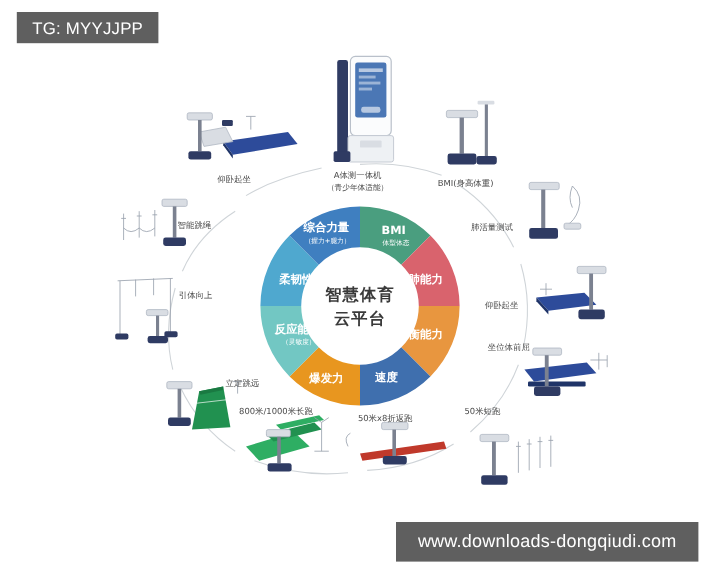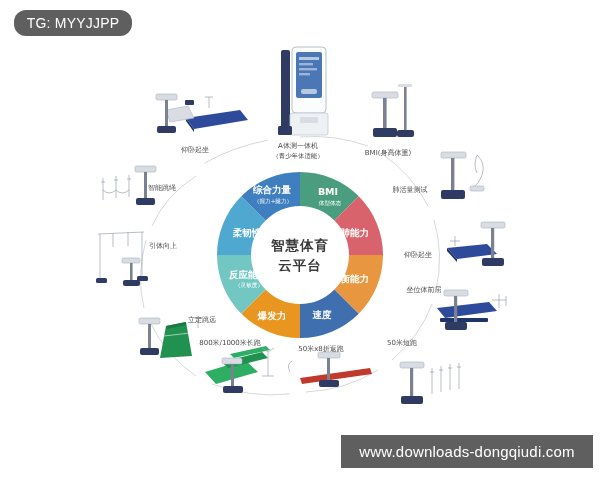--- a/index.html
+++ b/index.html
@@ -27,24 +27,23 @@
     align-items: center;
     justify-content: center;
     letter-spacing: .2px;
   }
   #wm-top {
     left: 14px;
     top: 10px;
     width: 118px;
     height: 26px;
     font-size: 14px;
-    border-radius: 12px;
   }
   #wm-bottom {
-    left: 341px;
+    left: 330px;
     top: 435px;
     width: 252px;
     height: 33px;
     font-size: 15px;
   }
 
   
   #diagram {
     position: absolute;
     left: 0; top: 0;

